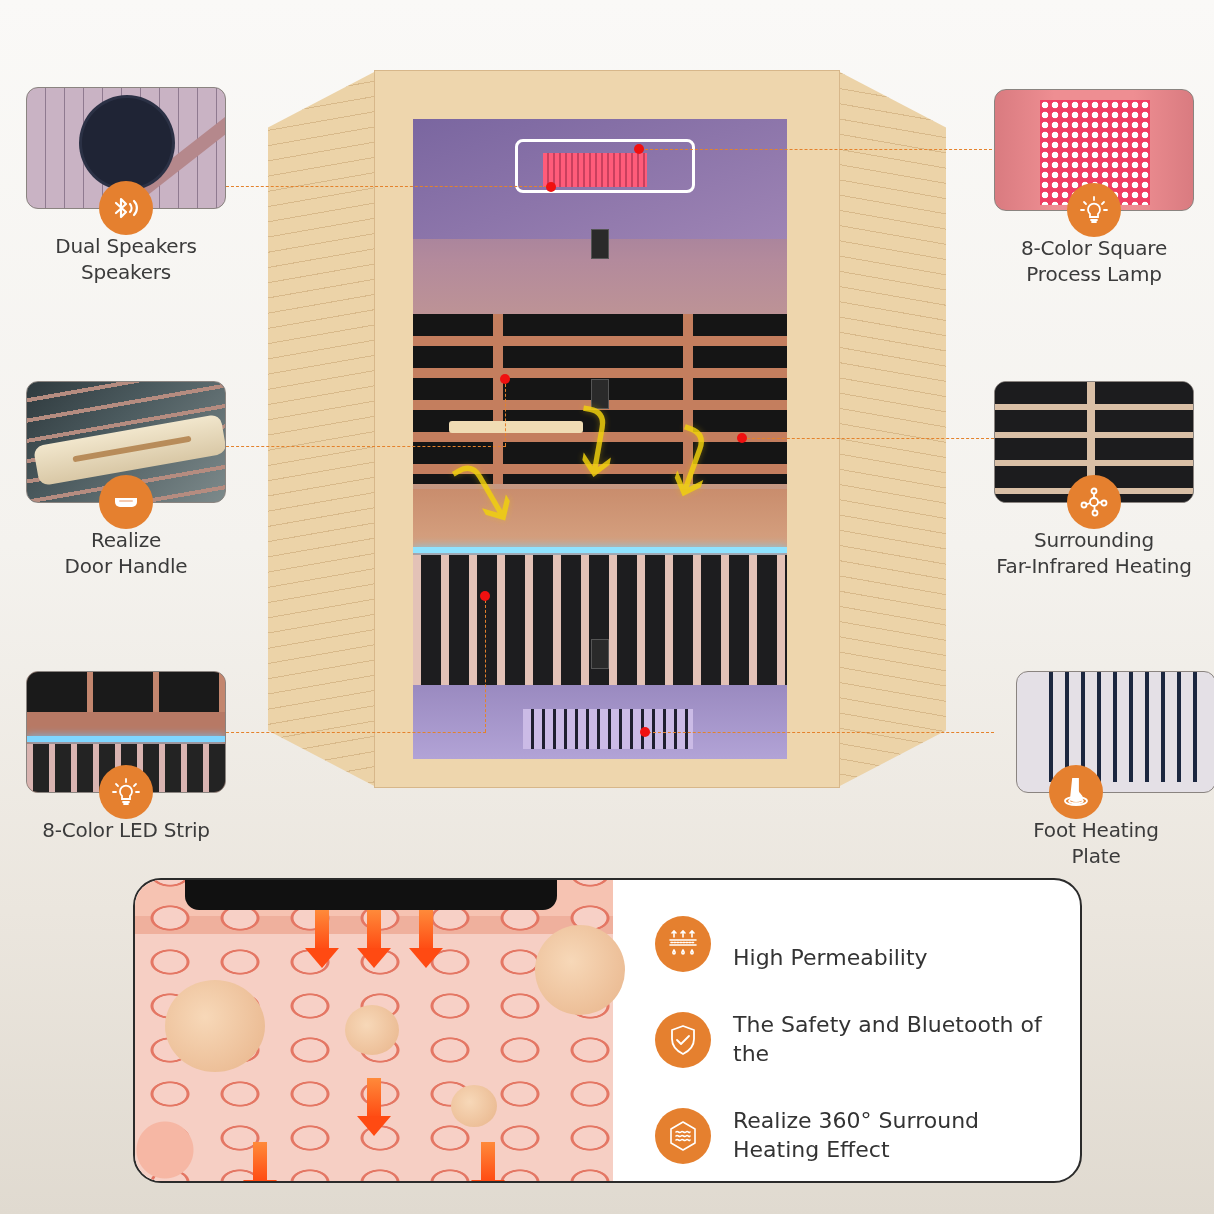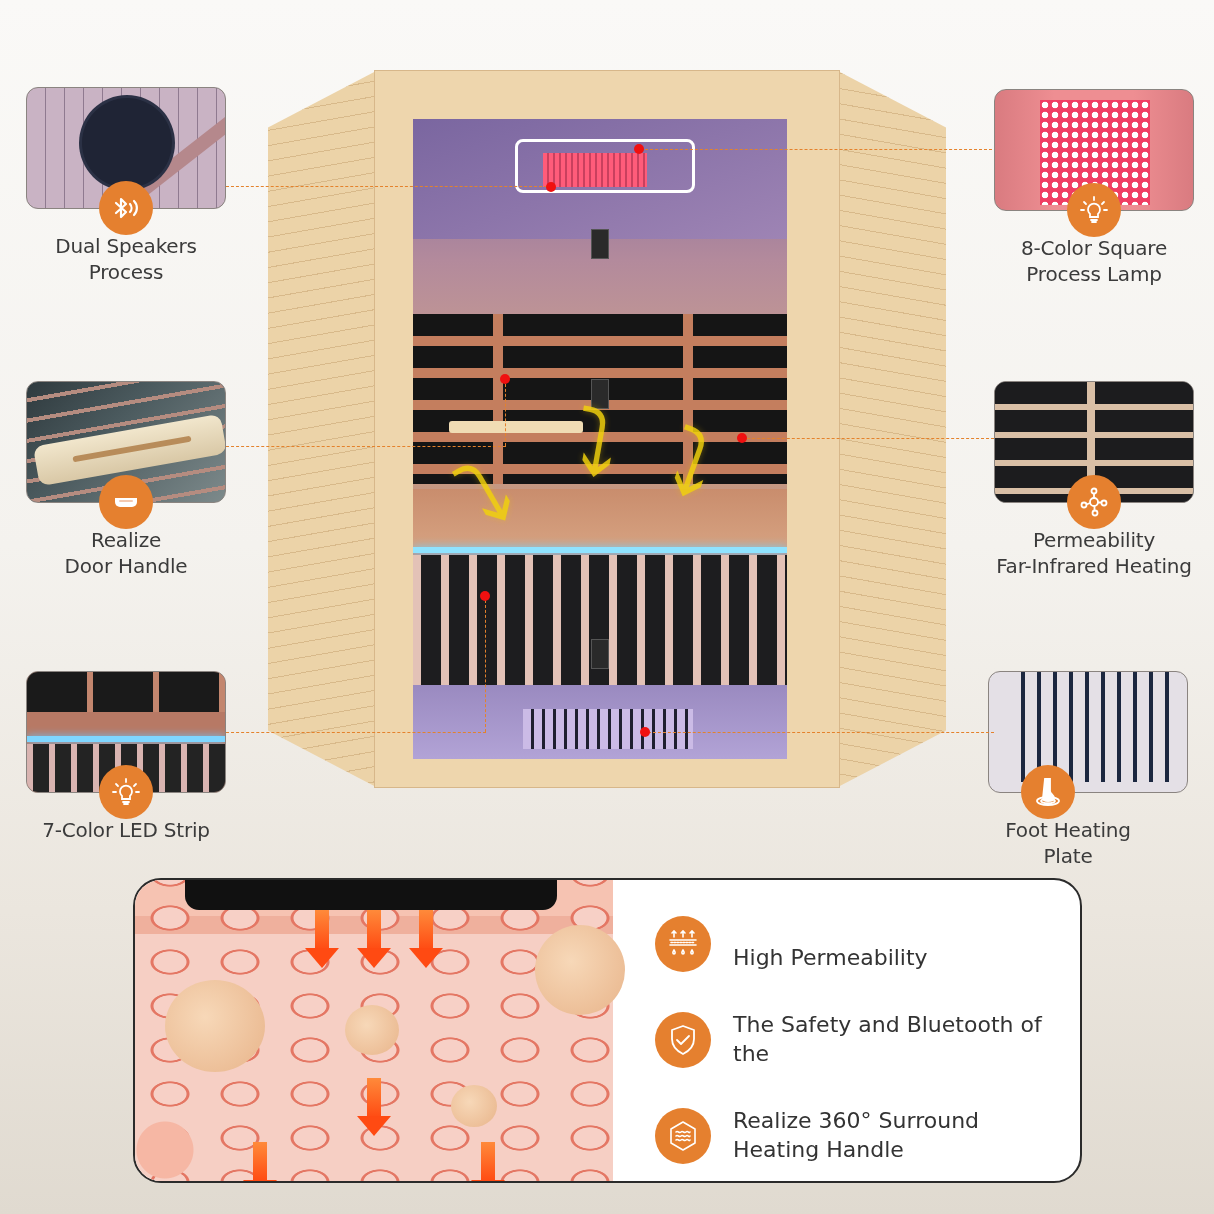--- a/index.html
+++ b/index.html
@@ -97,21 +97,21 @@
     </div>
   <div class="badge">
     <svg viewBox="0 0 32 32" fill="none" stroke="#fff" stroke-width="2.2" stroke-linecap="round" stroke-linejoin="round">
       <path d="M6 11l10 9-5 5V7l5 5-10 9"></path>
         <path d="M20 12a6 6 0 0 1 0 8"></path>
         <path d="M24 9a10 10 0 0 1 0 14"></path>
     </svg>
   </div>
   <div class="feat-label">
     <div>Dual Speakers</div>
-    <div>Process</div>
+    <div>Speakers</div>
   </div>
 </div>
 
 <div class="feat" style="left:26px;top:381px;">
   <div class="thumb t-handle">
       <div class="slats"></div>
       <div class="board"></div>
       <div class="slot"></div>
     </div>
   <div class="badge">
@@ -133,21 +133,21 @@
       <div class="bottom"></div>
     </div>
   <div class="badge">
     <svg viewBox="0 0 32 32" fill="none" stroke="#fff" stroke-width="1.8" stroke-linecap="round">
       <path d="M12 20a6 6 0 1 1 8 0v3h-8z"></path>
         <path d="M13 26h6M14 28h4"></path>
         <path d="M16 3v3M6 8l2 2M26 8l-2 2M3 16h3M29 16h-3"></path>
     </svg>
   </div>
   <div class="feat-label">
-    <div>7-Color LED Strip</div>
+    <div>8-Color LED Strip</div>
   </div>
 </div>
 
 <div class="feat" style="left:994px;top:89px;">
   <div class="thumb t-lamp">
       <div class="grid"></div>
     </div>
   <div class="badge">
     <svg viewBox="0 0 32 32" fill="none" stroke="#fff" stroke-width="1.8" stroke-linecap="round">
       <path d="M12 20a6 6 0 1 1 8 0v3h-8z"></path>
@@ -170,26 +170,26 @@
     <svg viewBox="0 0 32 32" fill="none" stroke="#fff" stroke-width="1.8">
       <circle cx="16" cy="16" r="4"></circle>
         <circle cx="16" cy="5" r="2.5"></circle>
         <circle cx="26" cy="17" r="2.5"></circle>
         <circle cx="17" cy="27" r="2.5"></circle>
         <circle cx="6" cy="19" r="2.5"></circle>
       <path d="M16 12V7.5M20 16.5h3.5M16.5 20v4.5M12 17l-3.5 1.5"></path>
     </svg>
   </div>
   <div class="feat-label">
-    <div>Permeability</div>
+    <div>Surrounding</div>
     <div>Far-Infrared Heating</div>
   </div>
 </div>
 
-<div class="feat" style="left:948px;top:671px;padding-left:40px;">
+<div class="feat" style="left:976px;top:671px;padding-left:40px;">
   <div class="thumb t-foot">
       <div class="bars"></div>
     </div>
   <div class="badge">
     <svg viewBox="0 0 32 32" fill="none" stroke="#fff" stroke-width="1.8" stroke-linecap="round">
       <path d="M13 3h5v12c0 3 4 4 4 7s-3 3-6 3-5-1-5-3z" fill="#fff"></path>
       <ellipse cx="16" cy="25" rx="11" ry="4"></ellipse>
         <ellipse cx="16" cy="25" rx="7" ry="2.2"></ellipse>
     </svg>
   </div>
@@ -290,17 +290,17 @@
 
     <div class="benefit">
       <div class="ico">
         <svg viewBox="0 0 34 34" fill="none" stroke="#fff" stroke-width="1.6" stroke-linecap="round" stroke-linejoin="round">
           <path d="M17 3l12 7v14l-12 7-12-7V10z"></path>
           <path d="M10 13c2-2 3 2 5 0s3 2 5 0 3 2 4 0M10 17c2-2 3 2 5 0s3 2 5 0 3 2 4 0M10 21c2-2 3 2 5 0s3 2 5 0 3 2 4 0"></path>
         </svg>
       </div>
       <div class="txt">
         <div>Realize 360° Surround</div>
-        <div>Heating Handle</div>
+        <div>Heating Effect</div>
       </div>
     </div>
   </div>
 </div>
 
 </body></html>

